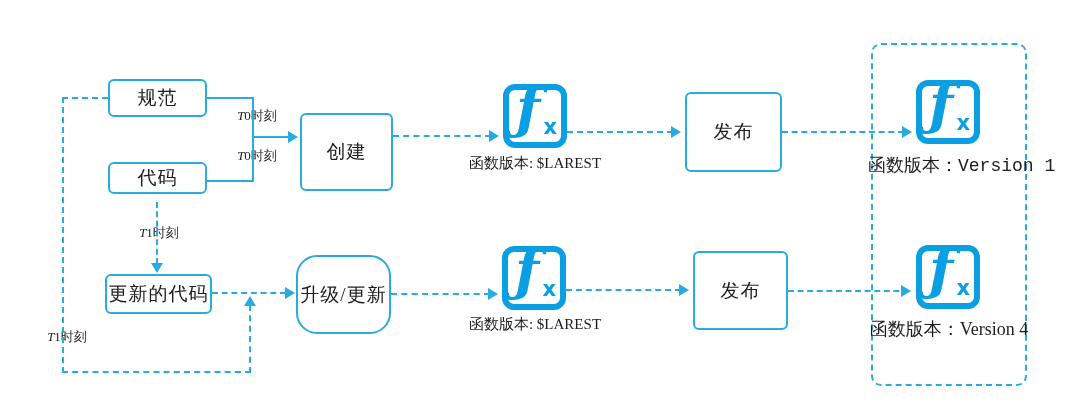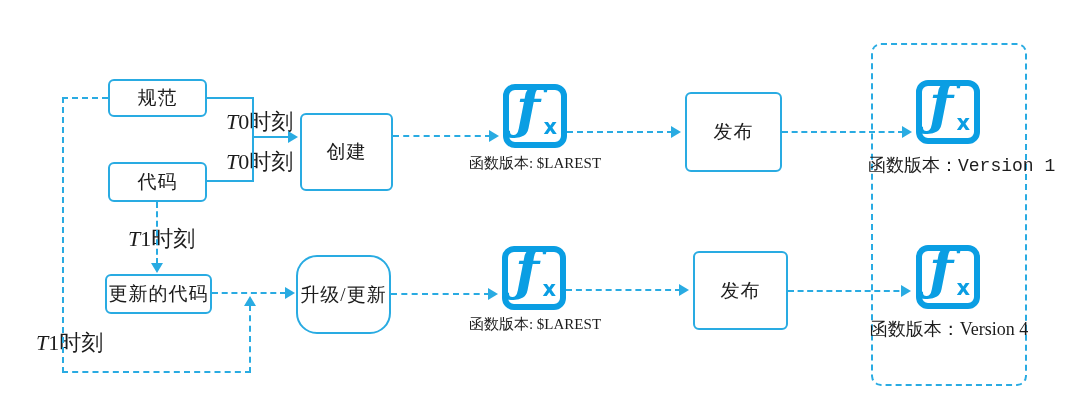--- a/index.html
+++ b/index.html
@@ -29,21 +29,21 @@
     position:absolute;left:7px;top:-15px;line-height:1;
     font:italic 700 56px "DejaVu Serif","Liberation Serif",serif;color:var(--icon);
   }
   .fx-x{
     position:absolute;right:4px;bottom:3px;line-height:1;
     font:700 21px "DejaVu Sans","Liberation Sans",sans-serif;color:var(--icon);
   }
   
   .lbl{position:absolute;font-size:15px;text-align:center;white-space:nowrap;}
   .tlbl{
-    position:absolute;font-size:22px;text-align:center;white-space:nowrap;
+    position:absolute;font-size:13px;text-align:center;white-space:nowrap;
     background:#fff;padding:0 2px;
   }
   .tlbl::first-letter{font-style:italic;}
   
   .hl{position:absolute;height:2px;background:var(--accent);}
   .vl{position:absolute;width:2px;background:var(--accent);}
   .hd{position:absolute;height:0;border-top:2px dashed var(--accent);}
   .vd{position:absolute;width:0;border-left:2px dashed var(--accent);}
   .ar{position:absolute;width:0;height:0;
       border-top:6px solid transparent;border-bottom:6px solid transparent;
@@ -64,21 +64,21 @@
 <body>
 
 <div class="stage">
 
   <div class="frame" style="left:871px;top:43px;width:156px;height:343px;"></div>
 
   <div class="box" style="left:108px;top:79px;width:99px;height:38px;">
     <span>规范</span>
   </div>
 
-  <div class="box" style="left:108px;top:162px;width:99px;height:40px;">
+  <div class="box" style="left:108px;top:162px;width:99px;height:32px;">
     <span>代码</span>
   </div>
 
   <div class="box" style="left:300px;top:97px;width:93px;height:78px;margin-top:16px;">
     <span>创建</span>
   </div>
 
   <div class="box" style="left:105px;top:274px;width:107px;height:40px;">
     <span>更新的代码</span>
   </div>

